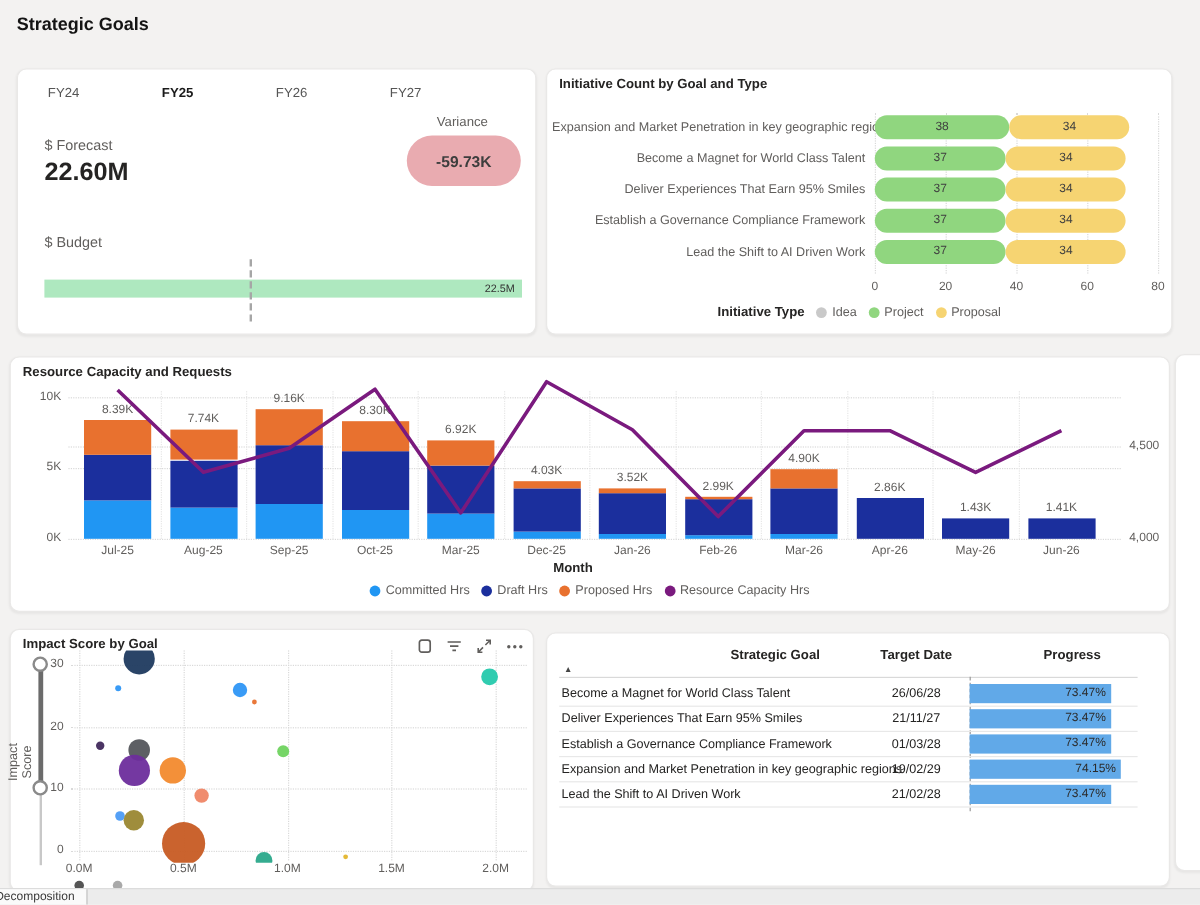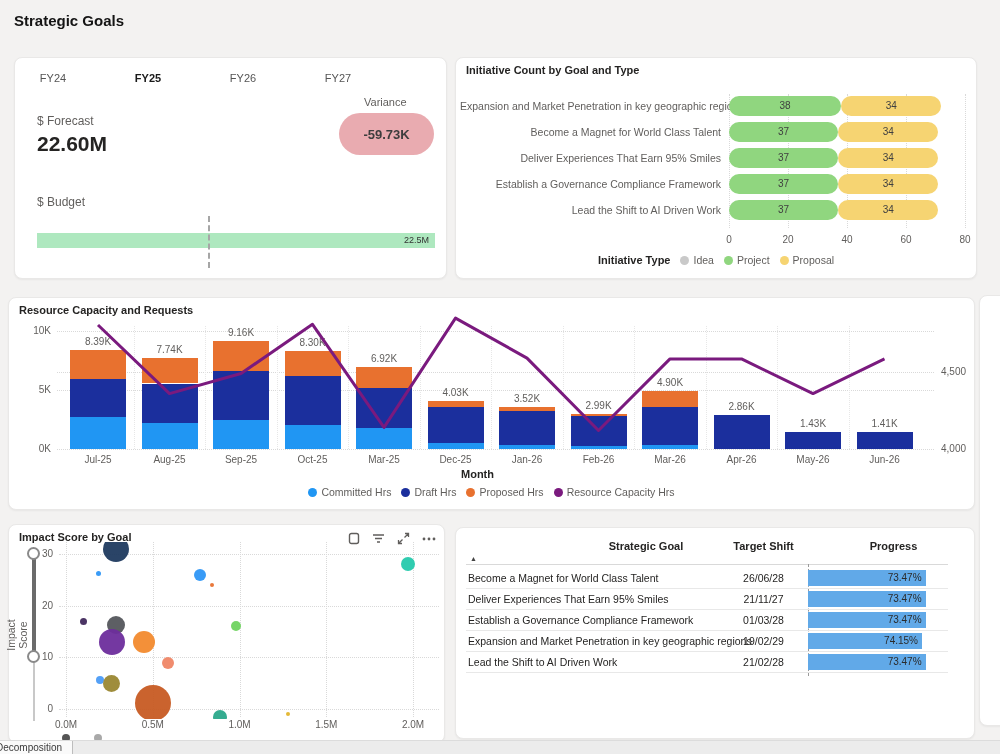--- a/index.html
+++ b/index.html
@@ -307,41 +307,41 @@
         <div class="slider-track-thin" style="top: 132.3px; height: 63.7px;"></div>
         <div class="slider-handle" style="top: 21.9px;"></div>
         <div class="slider-handle" style="top: 125.3px;"></div>
       </div>
     <div class="partial-dot" style="left:53px; top:209px; background:#555;"></div>
     <div class="partial-dot" style="left:85px; top:209px; background:#a9a9a9;"></div>
   </div>
 
   <div class="card" id="table-card">
     <div class="tbl-header" style="left:40px; width:300px;">Strategic Goal</div>
-    <div class="tbl-header" style="left:260px; width:95px;">Target Shift</div>
+    <div class="tbl-header" style="left:260px; width:95px;">Target Date</div>
     <div class="tbl-header" style="left:380px; width:115px;">Progress</div>
     <div class="sort-icon">▲</div>
     <div class="tbl-sep" style="top:36px; border-top-color:#d9d9d9;"></div>
     <div class="tbl-axis"></div>
     <div id="table-rows">
         <div class="tbl-cell-goal" style="top: 40px;">Become a Magnet for World Class Talent</div>
         <div class="tbl-cell-date" style="top: 40px;">26/06/28</div>
         <div class="tbl-bar" style="left: 352px; top: 42px; width: 117.552px; background: rgb(97, 169, 232);">73.47%</div>
         <div class="tbl-sep" style="top: 60px;"></div>
         <div class="tbl-cell-goal" style="top: 61px;">Deliver Experiences That Earn 95% Smiles</div>
         <div class="tbl-cell-date" style="top: 61px;">21/11/27</div>
         <div class="tbl-bar" style="left: 352px; top: 63px; width: 117.552px; background: rgb(97, 169, 232);">73.47%</div>
         <div class="tbl-sep" style="top: 81px;"></div>
         <div class="tbl-cell-goal" style="top: 82px;">Establish a Governance Compliance Framework</div>
         <div class="tbl-cell-date" style="top: 82px;">01/03/28</div>
         <div class="tbl-bar" style="left: 352px; top: 84px; width: 117.552px; background: rgb(97, 169, 232);">73.47%</div>
         <div class="tbl-sep" style="top: 102px;"></div>
         <div class="tbl-cell-goal" style="top: 103px;">Expansion and Market Penetration in key geographic regions</div>
         <div class="tbl-cell-date" style="top: 103px;">19/02/29</div>
-        <div class="tbl-bar" style="left: 352px; top: 105px; width: 114px; background: rgb(97, 169, 232);">74.15%</div>
+        <div class="tbl-bar" style="left: 352px; top: 105px; width: 126px; background: rgb(97, 169, 232);">74.15%</div>
         <div class="tbl-sep" style="top: 123px;"></div>
         <div class="tbl-cell-goal" style="top: 124px;">Lead the Shift to AI Driven Work</div>
         <div class="tbl-cell-date" style="top: 124px;">21/02/28</div>
         <div class="tbl-bar" style="left: 352px; top: 126px; width: 117.552px; background: rgb(97, 169, 232);">73.47%</div>
         <div class="tbl-sep" style="top: 144px;"></div>
       </div>
   </div>
 
   <div class="card" id="right-sliver"></div>
 

